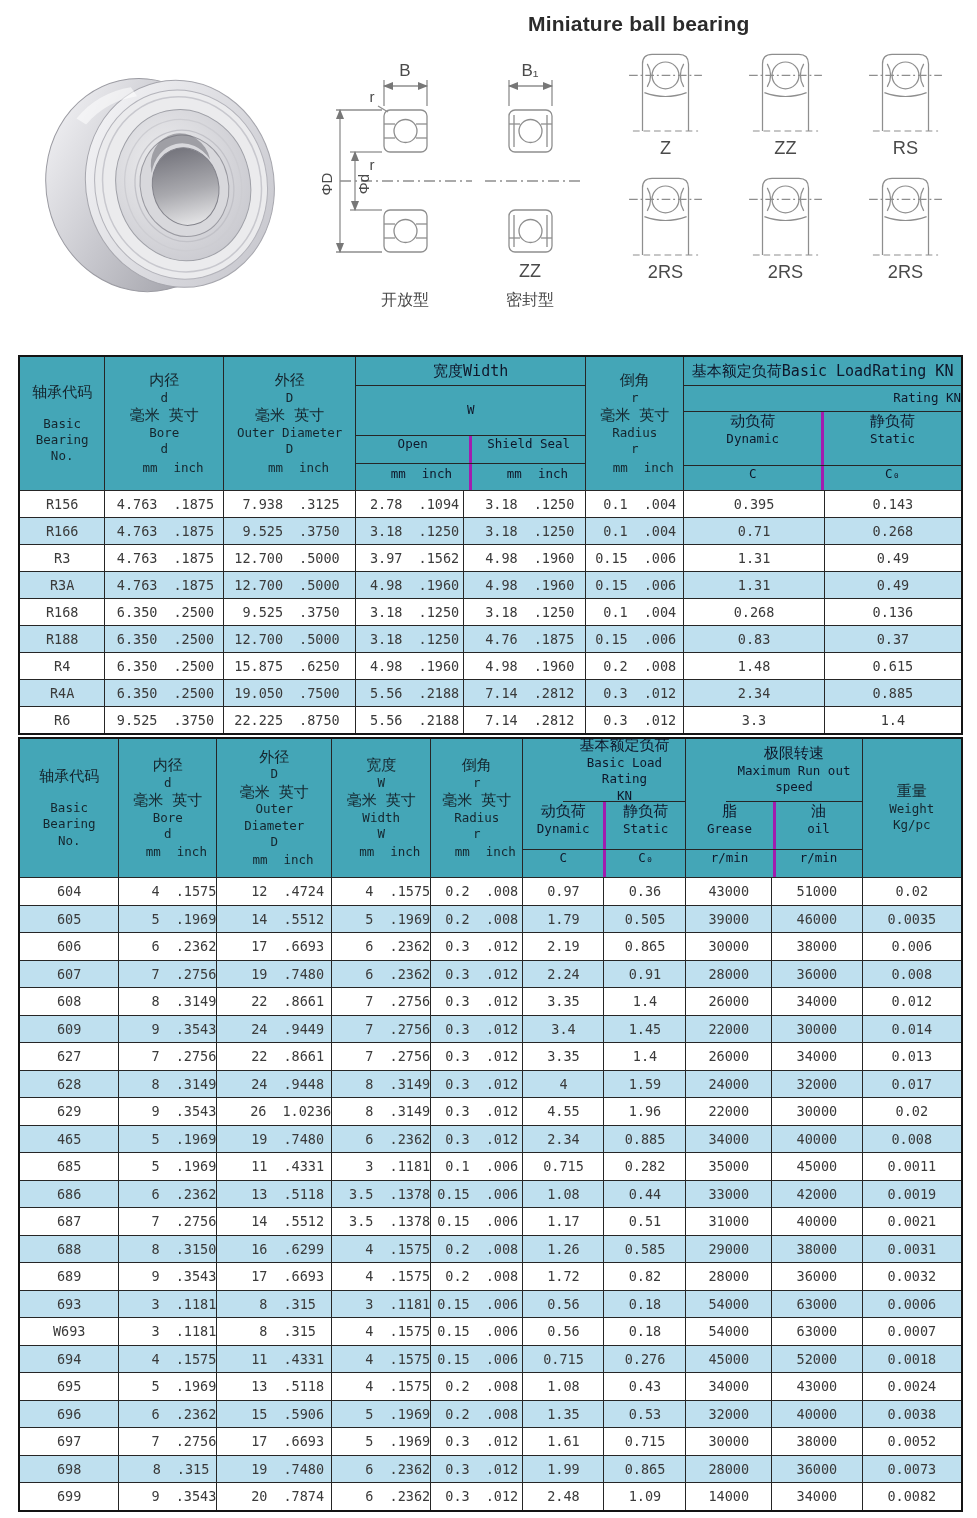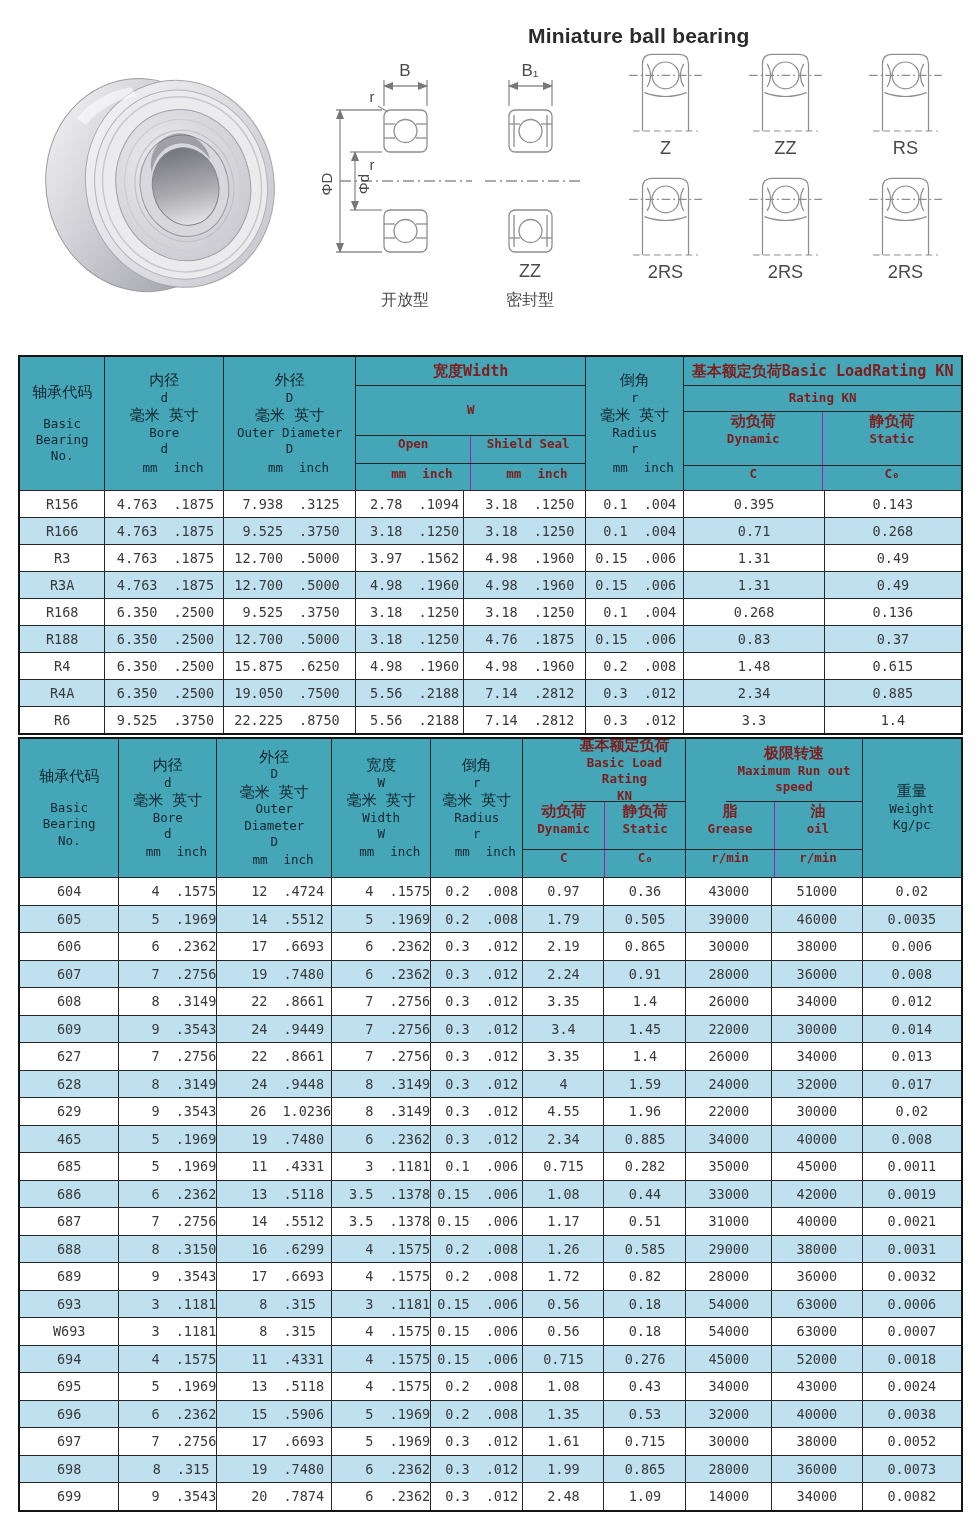--- a/index.html
+++ b/index.html
@@ -2,21 +2,21 @@
 <html><head>
 <meta charset="utf-8">
 <style>
   html,body{margin:0;padding:0;}
   body{
     width:977px;height:1518px;position:relative;background:#ffffff;
     font-family:"DejaVu Sans Mono","Liberation Mono",monospace;
     overflow:hidden;
   }
   .title{
-    position:absolute;left:528px;top:24px;
+    position:absolute;left:528px;top:12px;
     font-family:"Liberation Sans","DejaVu Sans",sans-serif;
     font-size:21px;font-weight:700;color:#2b2b2b;letter-spacing:.2px;
   }
   .photo{position:absolute;left:42px;top:58px;}
   .xsec{position:absolute;left:322px;top:32px;}
   .types{position:absolute;left:608px;top:48px;width:365px;height:275px;}
   .types svg{position:absolute;}
   
   table{
     position:absolute;left:18px;border-collapse:collapse;table-layout:fixed;
@@ -38,38 +38,38 @@
           font-size:12.5px;line-height:1.3;color:#15262e;}
   .hstack .zh{font-size:15px;line-height:1.25;}
   .gap16{height:14px;}
   .pair{display:flex;width:100%;}
   .pair span{display:block;}
   .pair span:first-child{flex:1.05;text-align:right;padding-right:8px;}
   .pair span:last-child{flex:1;text-align:left;padding-left:8px;}
   .pairline{display:flex;width:100%;margin-top:2px;}
   .pairline span:first-child{flex:1.05;text-align:right;padding-right:8px;}
   .pairline span:last-child{flex:1;text-align:left;padding-left:8px;}
-  .gwrap{display:flex;flex-direction:column;height:100%;font-size:12.5px;line-height:1.3;color:#7f1d1d;font-weight:bold;}
+  .gwrap{display:flex;flex-direction:column;height:100%;font-size:12.5px;line-height:1.3;color:#0f172a;}
   .gwrap .zh{font-size:15px;line-height:1.25;}
   .gtitle{display:flex;flex-direction:column;justify-content:center;align-items:center;
           border-bottom:1px solid #262626;}
   .gmid{display:flex;flex-direction:column;justify-content:center;align-items:center;
         border-bottom:1px solid #262626;}
   .grow{display:flex;}
   .grow > div{flex:1;display:flex;flex-direction:column;justify-content:flex-start;align-items:center;}
-  .grow > div + div{border-left:1px solid #a21caf;}
+  .grow > div + div{border-left:3px solid #a21caf;}
   .grow.subs{border-bottom:1px solid #262626;}
   
   .mid-tall .gtitle{height:28px;}
   .mid-tall .gmid{flex:1;}
   .mid-tall .subs{height:27px;}
   .mid-tall .units{height:26px;}
   
   .sub-tall .gtitle{height:28px;}
-  .sub-tall .gmid{height:25px;}
+  .sub-tall .gmid{height:25px;align-items:flex-end;}
   .sub-tall .subs{flex:1;}
   .sub-tall .units{height:24px;}
   
   .t2g .gtitle{height:62px;margin-left:40px;}
   .t2g .subs{flex:1;}
   .t2g .units{height:27px;}
   text{font-family:"Liberation Sans","DejaVu Sans",sans-serif;}
 </style>
 </head>
 <body>

